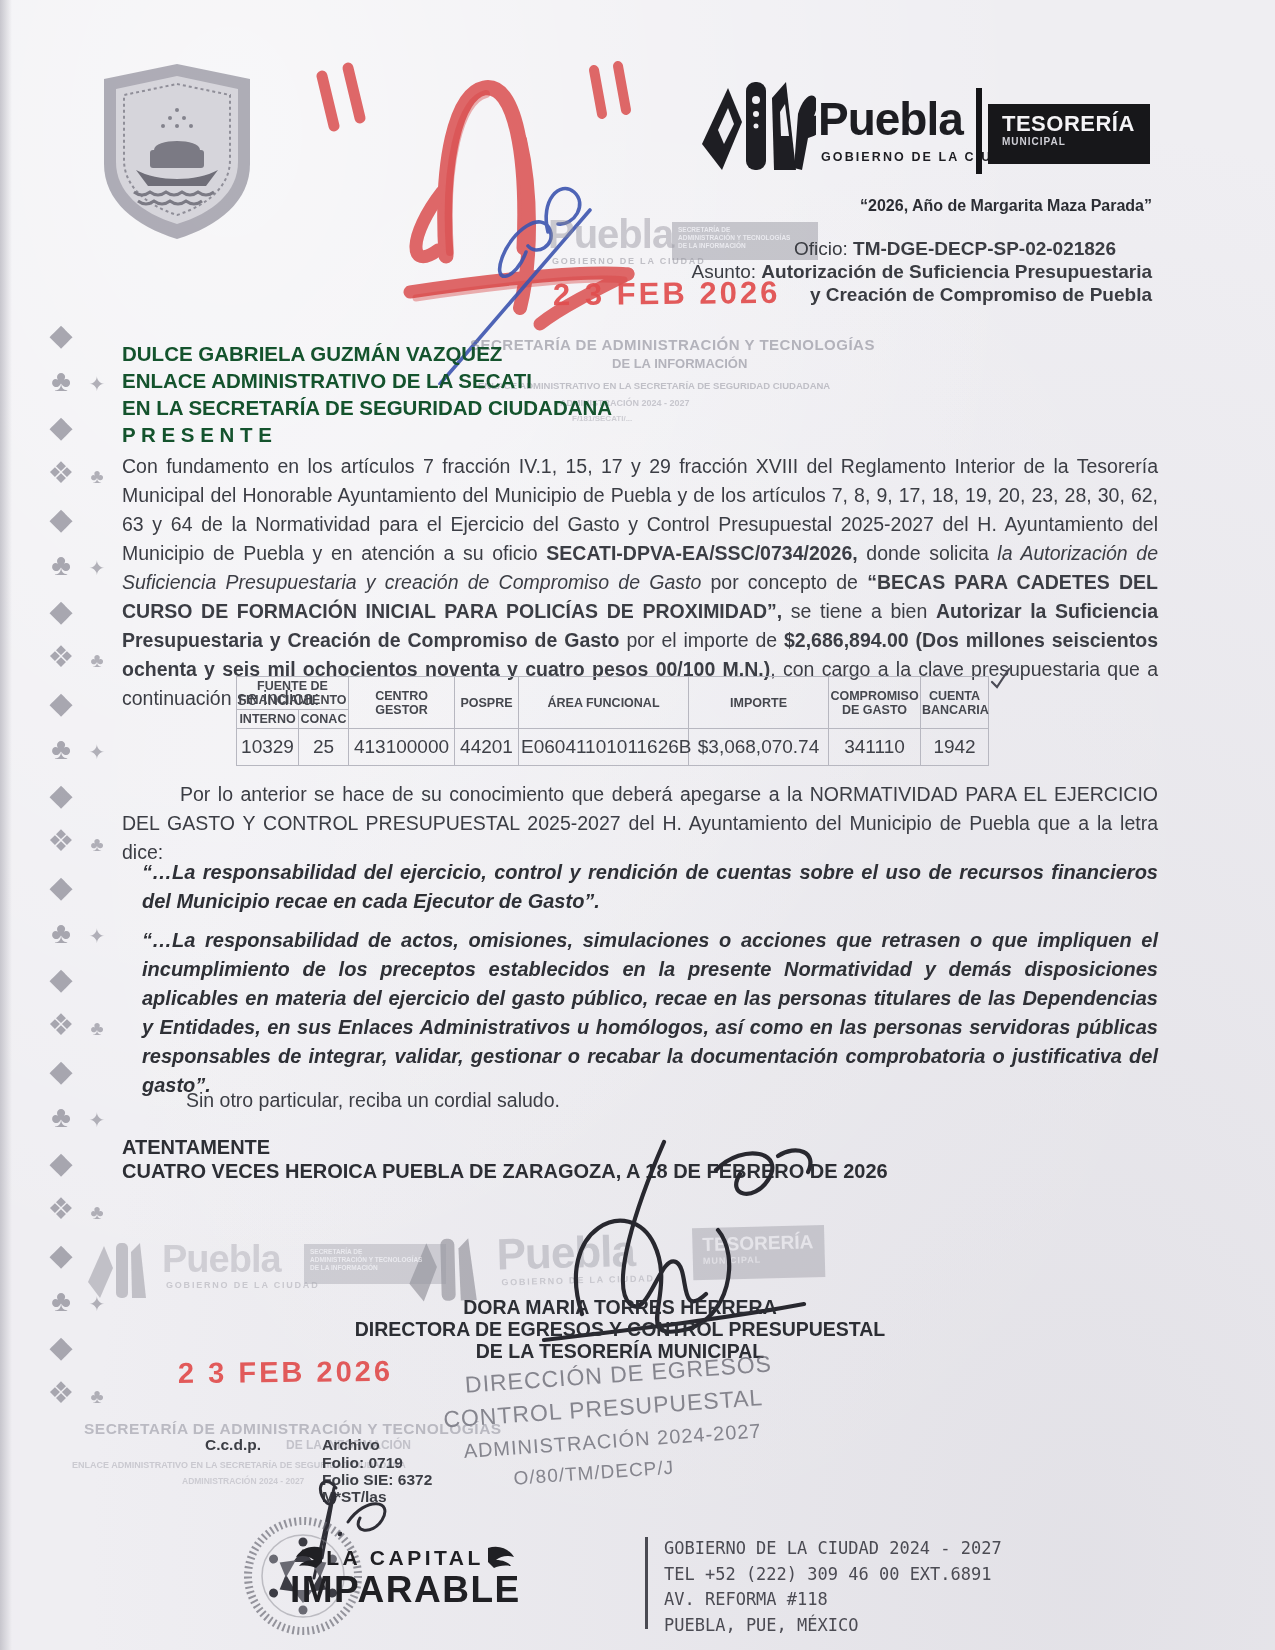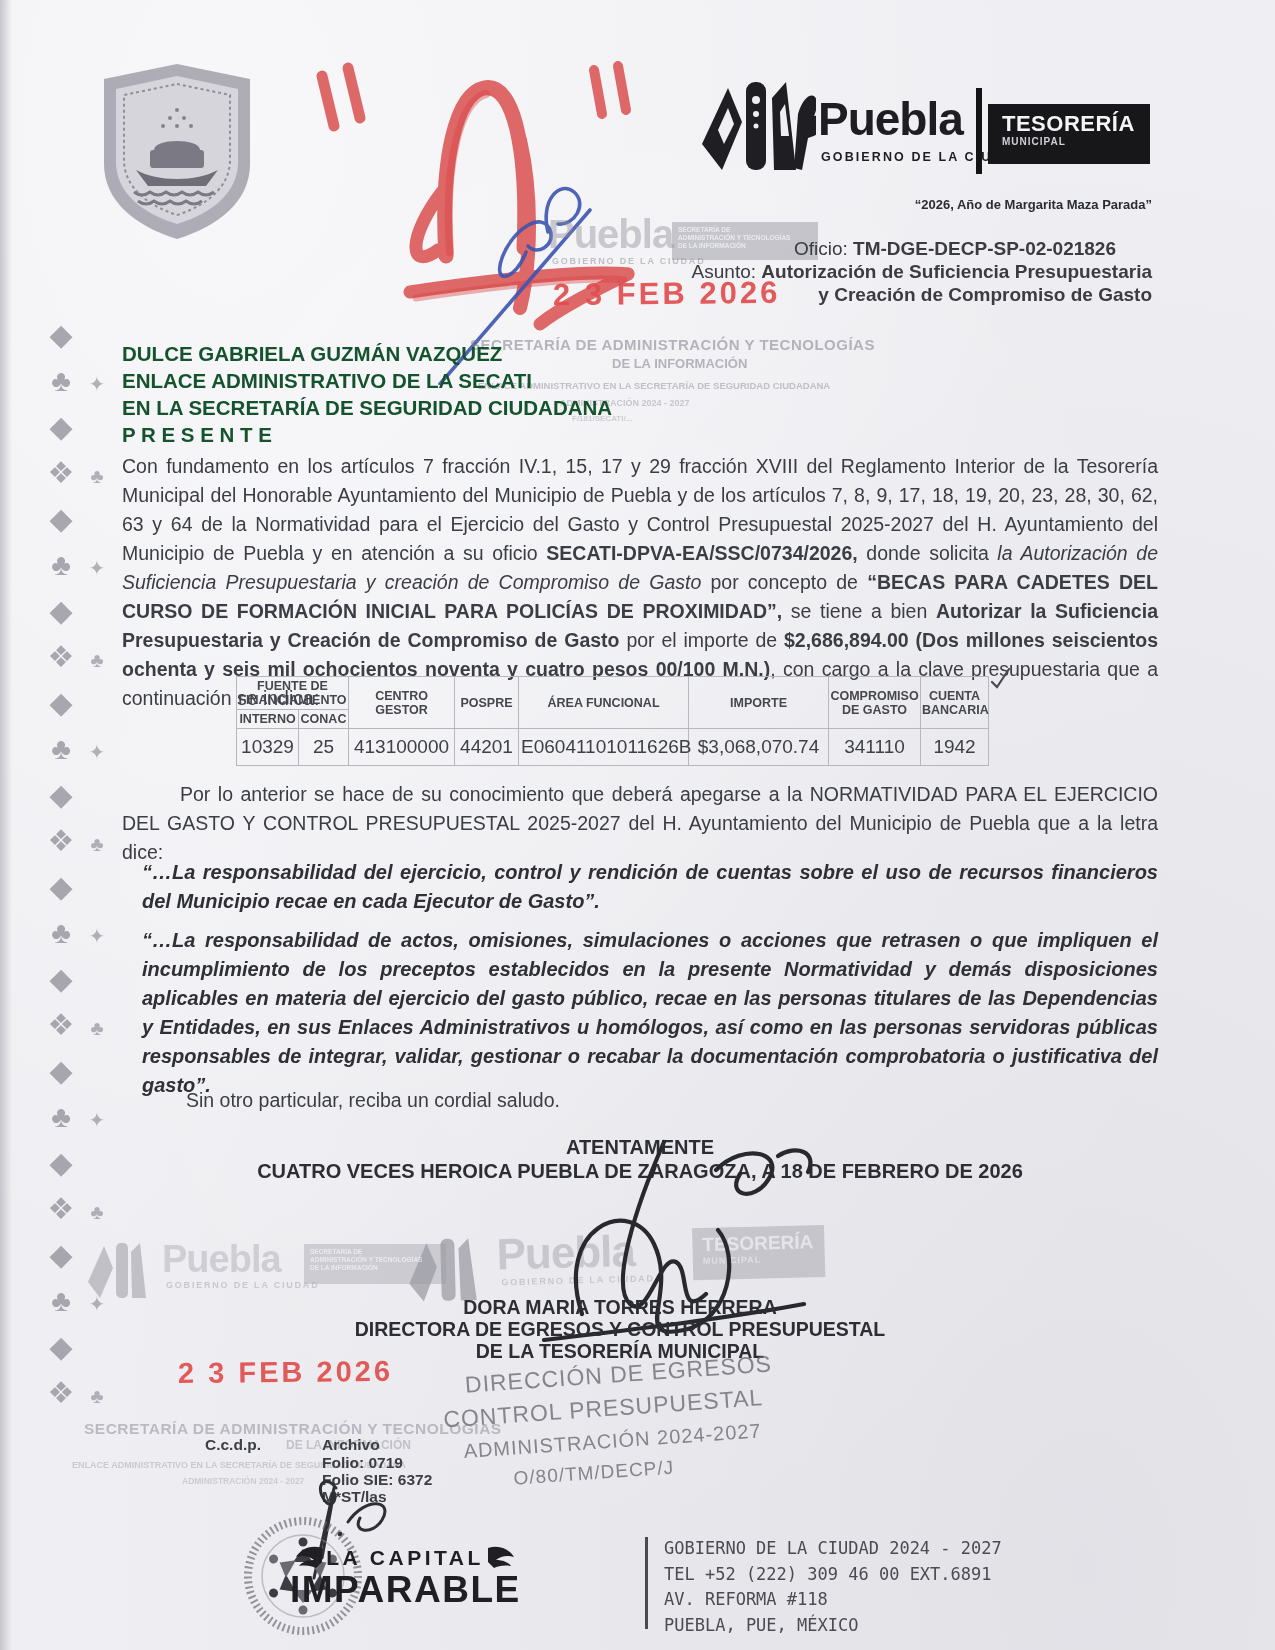--- a/index.html
+++ b/index.html
@@ -18,40 +18,40 @@
   .orn1{font-size:30px;line-height:46px;}
   .orn2{font-size:20px;line-height:92px;opacity:.75;}
   
   .brand-name{font-size:46px;font-weight:800;color:#1d1d22;letter-spacing:-1px;}
   .brand-tagline{font-size:12.5px;font-weight:bold;letter-spacing:2.1px;color:#1d1d22;}
   .brand-bar{width:6px;height:86px;background:#141417;}
   .dept-box{width:162px;height:60px;background:#17171a;text-align:left;padding:8px 0 0 14px;box-sizing:border-box;}
   .dept-box .t1{color:#f4f3f6;font-size:22px;font-weight:800;letter-spacing:.5px;line-height:24px;}
   .dept-box .t2{color:#cfcfd6;font-size:10px;font-weight:bold;letter-spacing:1px;}
   .hdr-right{width:515px;text-align:right;}
-  .year-legend{font-size:13px;font-weight:bold;color:#2b2d33;}
+  .year-legend{font-size:16px;font-weight:bold;color:#2b2d33;}
   .oficio-line{font-size:19px;color:#3a3c42;}
   .redstamp{font-weight:bold;color:#e14e4e;letter-spacing:3px;font-size:31px;opacity:.92;
             transform:rotate(-.6deg);white-space:nowrap;}
   .redstamp2{font-size:29px;}
   
   .g{color:rgba(128,128,140,.55);font-weight:bold;white-space:nowrap;}
   .gbox{background:rgba(152,152,162,.5);color:rgba(240,240,245,.85);font-size:6.5px;
         line-height:8px;padding:4px 6px;font-weight:bold;overflow:hidden;}
   .ghost-puebla{font-weight:800;color:rgba(140,139,150,.42);letter-spacing:-1px;}
   .ghost-sub{font-size:9px;font-weight:bold;letter-spacing:1.8px;color:rgba(140,139,150,.5);white-space:nowrap;}
   
   .recipient div{font-size:20.5px;font-weight:bold;color:#14532d;line-height:27px;white-space:nowrap;}
   .para{font-size:19.5px;line-height:29px;text-align:justify;color:#3b3d44;}
   .quote{font-size:20px;line-height:29px;text-align:justify;color:#2e3036;font-weight:bold;font-style:italic;}
   .clave{border-collapse:collapse;table-layout:fixed;}
   .clave th,.clave td{border:1.5px solid #b7b7c0;}
   .clave th{font-size:12.5px;font-weight:bold;color:#45474e;line-height:14px;padding:2px 1px;text-align:center;}
   .clave td{font-size:19px;color:#3e4047;text-align:center;height:36px;padding:0 2px;}
-  .closing{width:1036px;text-align:center;font-weight:bold;color:#2c2e34;font-size:20px;white-space:nowrap;}
+  .closing{width:1036px;font-weight:bold;color:#2c2e34;font-size:20px;white-space:nowrap;}
   .sig-name div{font-weight:bold;color:#2c2e34;font-size:19.5px;line-height:22px;white-space:nowrap;}
   .dirstamp div{color:rgba(108,108,118,.8);white-space:nowrap;font-family:"Liberation Sans",sans-serif;}
   .ccdp{font-size:15.5px;font-weight:bold;color:#3c3e45;white-space:nowrap;}
   
   .capital{text-align:center;color:#202024;}
   .capital .l1{font-size:21px;font-weight:800;letter-spacing:3.5px;display:inline-block;vertical-align:middle;}
   .capital .l2{font-size:37px;font-weight:800;letter-spacing:1.5px;line-height:36px;}
   .wing{display:inline-block;vertical-align:middle;}
   .divider{width:3px;height:92px;background:#4a4a52;}
   .contact div{font-family:"DejaVu Sans Mono","Liberation Mono",monospace;font-size:17px;
@@ -174,21 +174,21 @@
     <div>DE LA INFORMACIÓN</div>
   </div>
 
   <div class="abs hdr-right year-legend" style="left:637px;top:197px;">“2026, Año de Margarita Maza Parada”</div>
   <div class="abs hdr-right oficio-line" style="left:601px;top:238px;">
     <span>Oficio: </span><span class="b">TM-DGE-DECP-SP-02-021826</span>
   </div>
   <div class="abs hdr-right oficio-line" style="left:637px;top:261px;">
     <span>Asunto: </span><span class="b">Autorización de Suficiencia Presupuestaria</span>
   </div>
-  <div class="abs hdr-right oficio-line b" style="left:637px;top:284px;">y Creación de Compromiso de Gasto</div>
+  <div class="abs hdr-right oficio-line b" style="left:637px;top:284px;">y Creación de Compromiso de Puebla</div>
 
   <div class="abs redstamp" style="left:553px;top:276px;">2 3 FEB 2026</div>
 
   <div class="abs g" style="left:470px;top:336px;font-size:15px;letter-spacing:.5px;">SECRETARÍA DE ADMINISTRACIÓN Y TECNOLOGÍAS</div>
   <div class="abs g" style="left:612px;top:356px;font-size:13px;">DE LA INFORMACIÓN</div>
   <div class="abs g" style="left:478px;top:380px;font-size:9.5px;opacity:.8;">ENLACE ADMINISTRATIVO EN LA SECRETARÍA DE SEGURIDAD CIUDADANA</div>
   <div class="abs g" style="left:560px;top:398px;font-size:9px;opacity:.7;">ADMINISTRACIÓN 2024 - 2027</div>
   <div class="abs g" style="left:572px;top:414px;font-size:8px;opacity:.6;">F/181/SECATI/...</div>
 
   <div class="abs recipient" style="left:122px;top:340px;">

